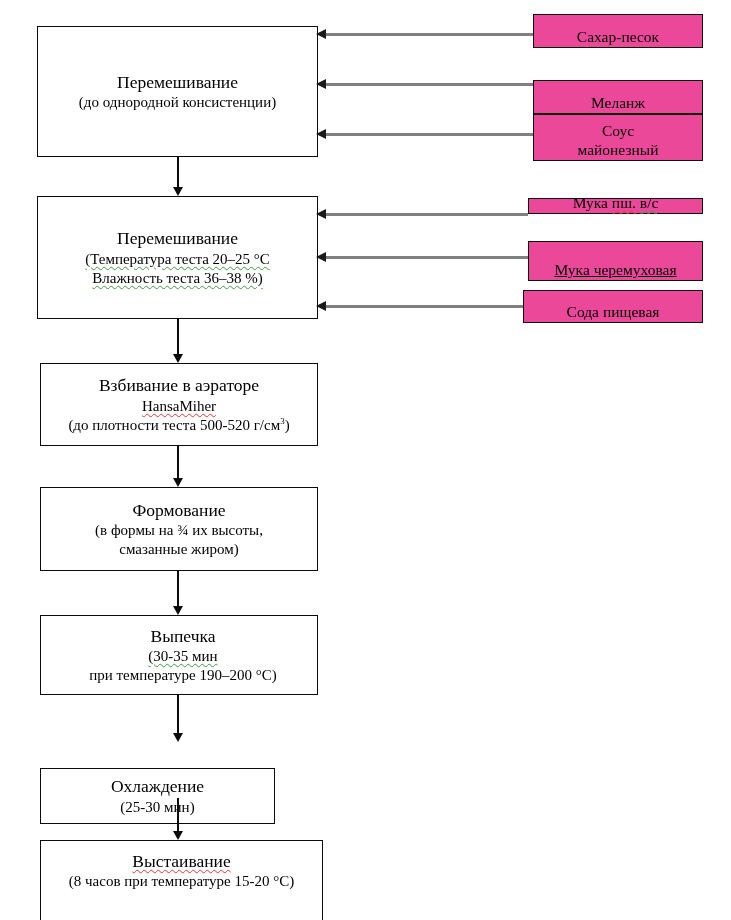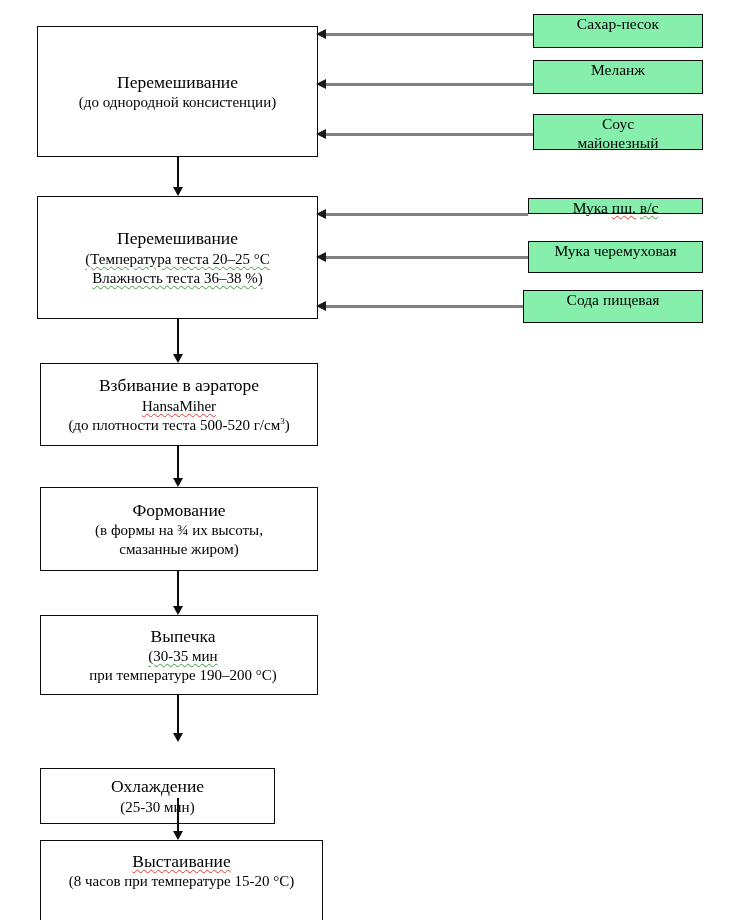--- a/index.html
+++ b/index.html
@@ -7,22 +7,22 @@
        font-family:"Liberation Serif","DejaVu Serif",serif;color:#000;}
 
   .canvas{position:absolute;left:0;top:0;width:731px;height:920px;}
 
   
   .box{position:absolute;border:1.6px solid #0b0b0b;background:#fff;
        display:flex;flex-direction:column;align-items:center;justify-content:center;
        box-sizing:border-box;line-height:1.28;}
   .box .ttl{font-size:17.5px;white-space:nowrap;}
   .box .sub{font-size:15px;white-space:nowrap;}
-  .ing{position:absolute;border:1.6px solid #0b0b0b;background:#86efac;
-       display:flex;flex-direction:column;align-items:center;justify-content:flex-start;
+  .ing{position:absolute;border:1.6px solid #0b0b0b;background:#ec4899;
+       display:flex;flex-direction:column;align-items:center;justify-content:flex-end;
        box-sizing:border-box;text-align:center;font-size:15.5px;line-height:1.22;}
 
   
   .sq-red{
     text-decoration-line:underline;
     text-decoration-style:wavy;
     text-decoration-color:#e03a2f;
     text-decoration-thickness:1px;
     text-underline-offset:2px;
   }
@@ -88,36 +88,36 @@
 
   <div class="box" style="left:40px;top:840px;width:283px;height:84px;justify-content:flex-start;padding-top:9px;">
     <div class="ttl sq-red">Выстаивание</div>
     <div class="sub">(8 часов при температуре 15-20 °С)</div>
   </div>
 
   <div class="ing" style="left:533px;top:14px;width:170px;height:34px;">
     <div>Сахар-песок</div>
   </div>
 
-  <div class="ing" style="left:533px;top:60px;width:170px;height:34px;">
+  <div class="ing" style="left:533px;top:80px;width:170px;height:34px;">
     <div>Меланж</div>
   </div>
 
-  <div class="ing" style="left:533px;top:114px;width:170px;height:36px;">
+  <div class="ing" style="left:533px;top:114px;width:170px;height:47px;">
     <div>Соус</div>
     <div>майонезный</div>
   </div>
 
   <div class="ing" style="left:528px;top:198px;width:175px;height:16px;">
     <div>
       <span>Мука </span><span class="sq-red">пш.</span><span> </span><span class="sq-grn">в/с</span>
     </div>
   </div>
 
-  <div class="ing" style="left:528px;top:241px;width:175px;height:32px;">
+  <div class="ing" style="left:528px;top:241px;width:175px;height:40px;text-decoration:underline;">
     <div>Мука черемуховая</div>
   </div>
 
   <div class="ing" style="left:523px;top:290px;width:180px;height:33px;">
     <div>Сода пищевая</div>
   </div>
 
   <div class="vline" style="left:177px;top:157px;height:32px;"></div>
   <div class="vhead" style="left:172.5px;top:187px;"></div>
 

